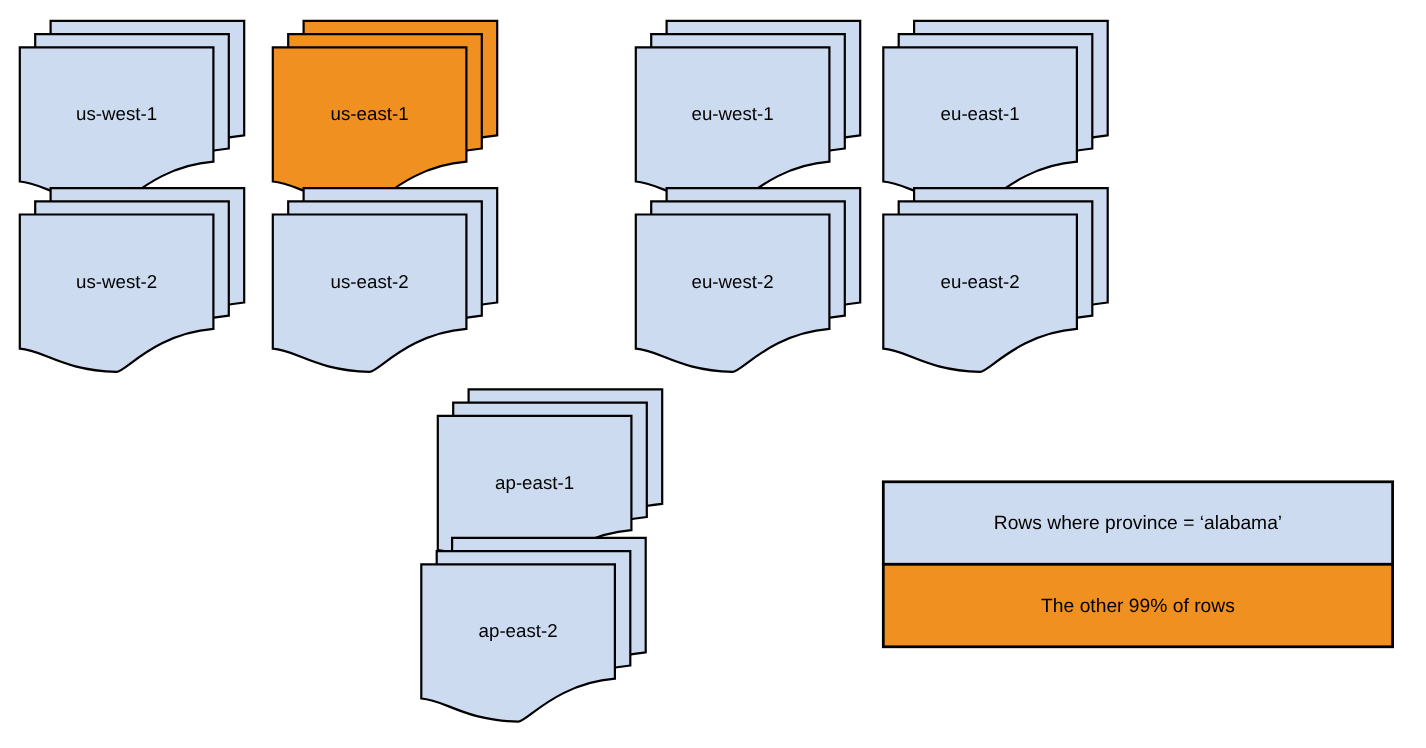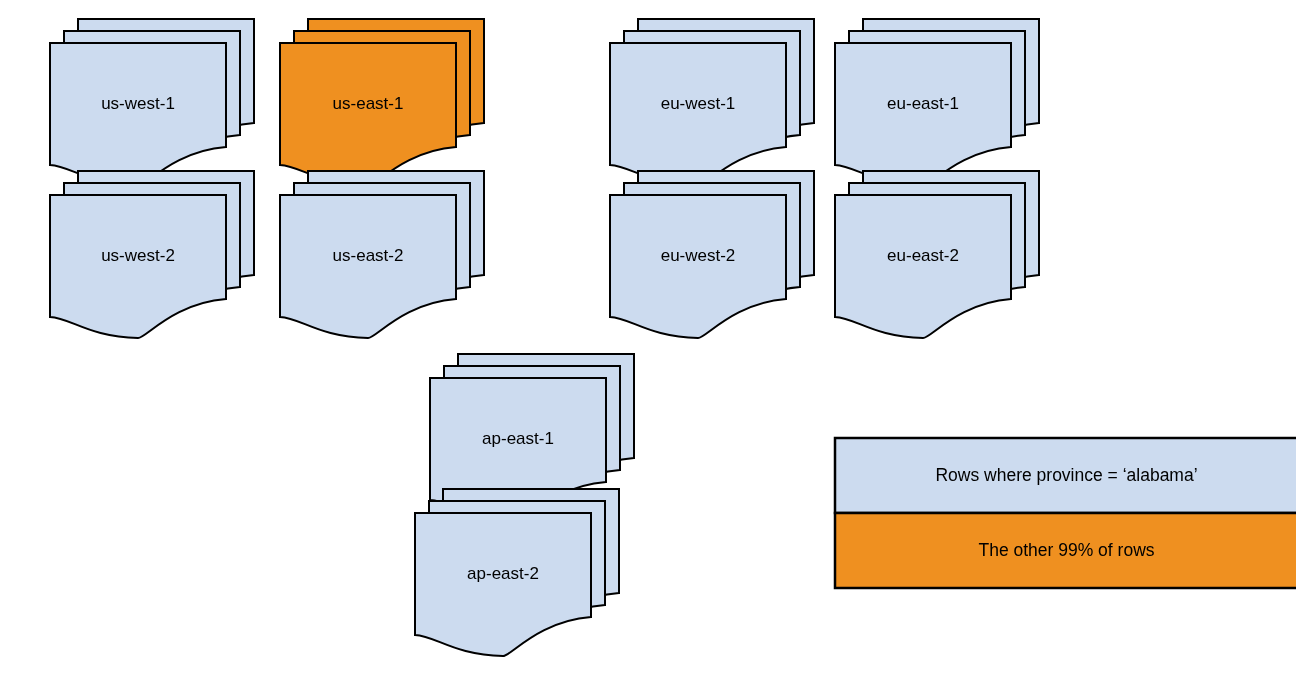--- a/index.html
+++ b/index.html
@@ -16,21 +16,20 @@
     font-family: "Liberation Sans", sans-serif;
     -webkit-font-smoothing: antialiased;
   }
 
   #canvas {
     position: absolute;
     left: 0;
     top: 0;
     width: 1126px;
     height: 680px;
-    padding-left: 32px;
   }
 
   .stack-label {
     font-family: "Liberation Sans", sans-serif;
     font-size: 17px;
     fill: #000000;
     text-anchor: middle;
     dominant-baseline: middle;
   }
 

